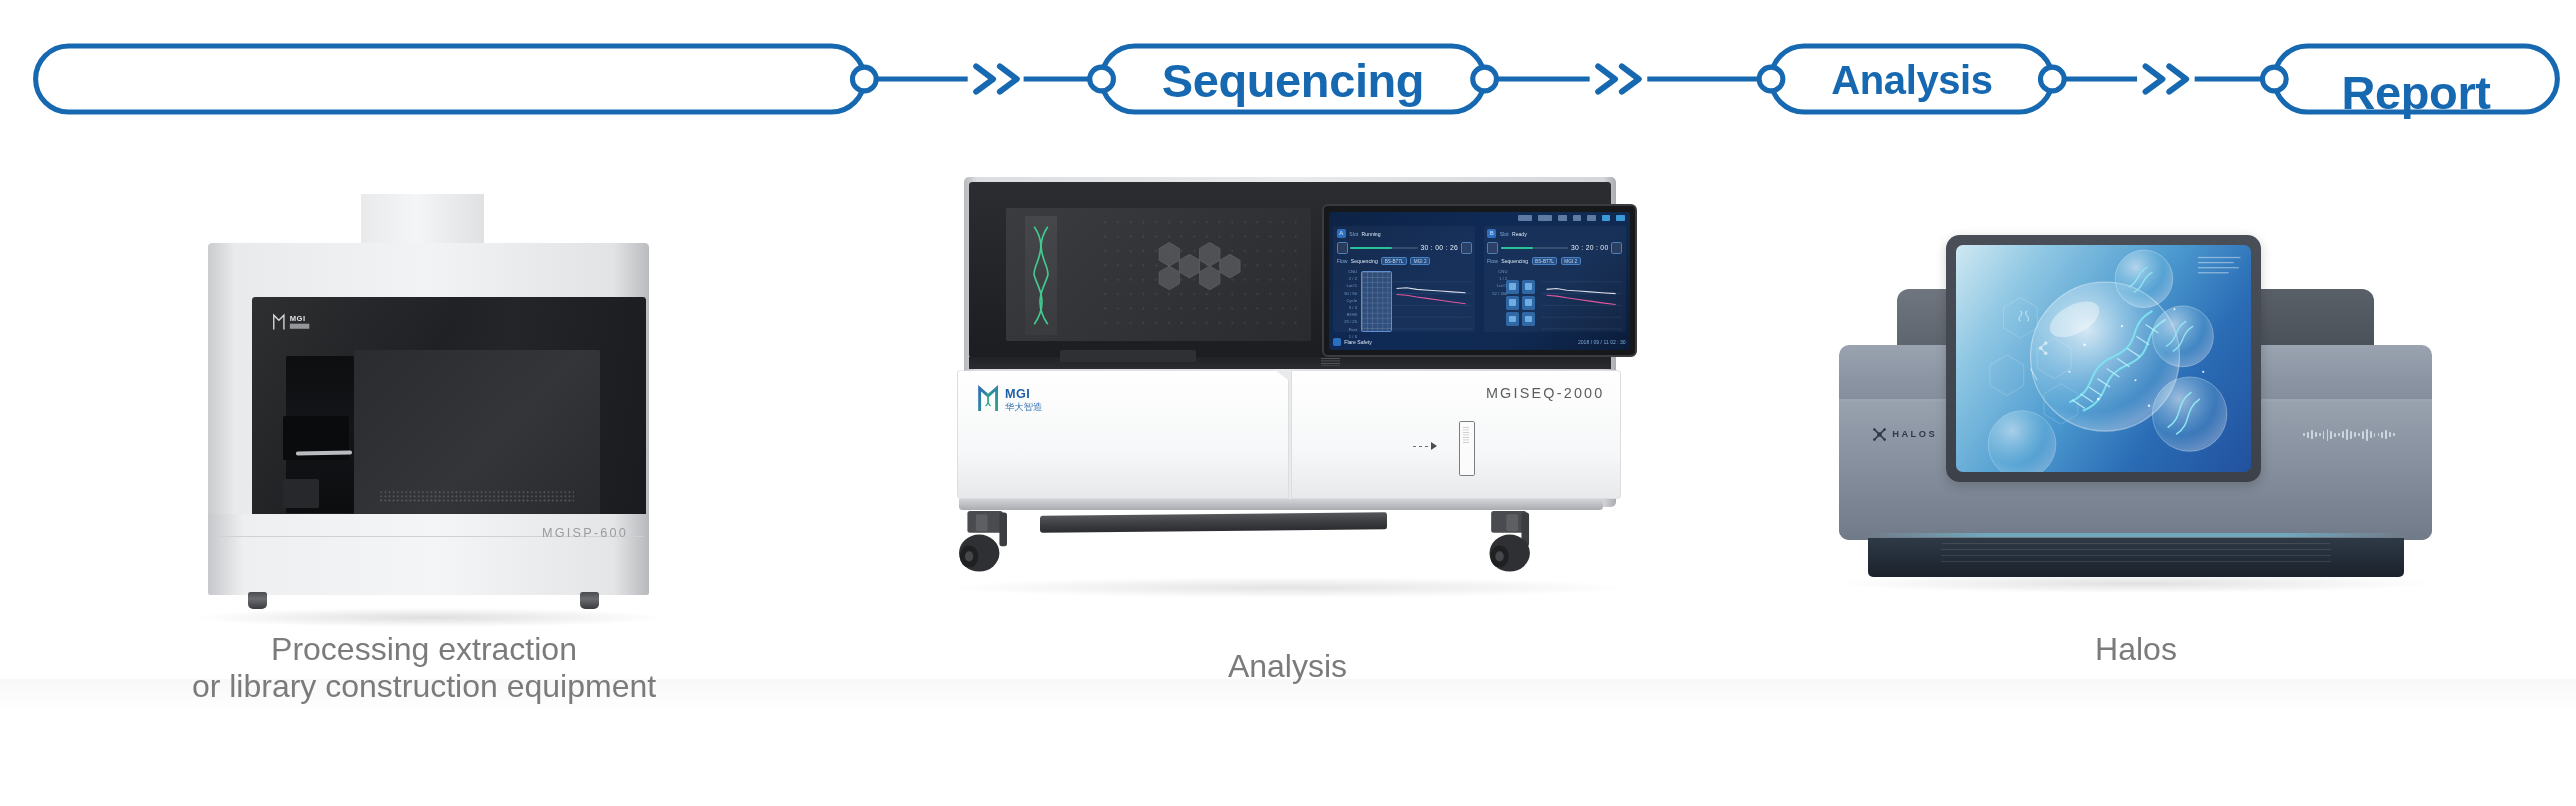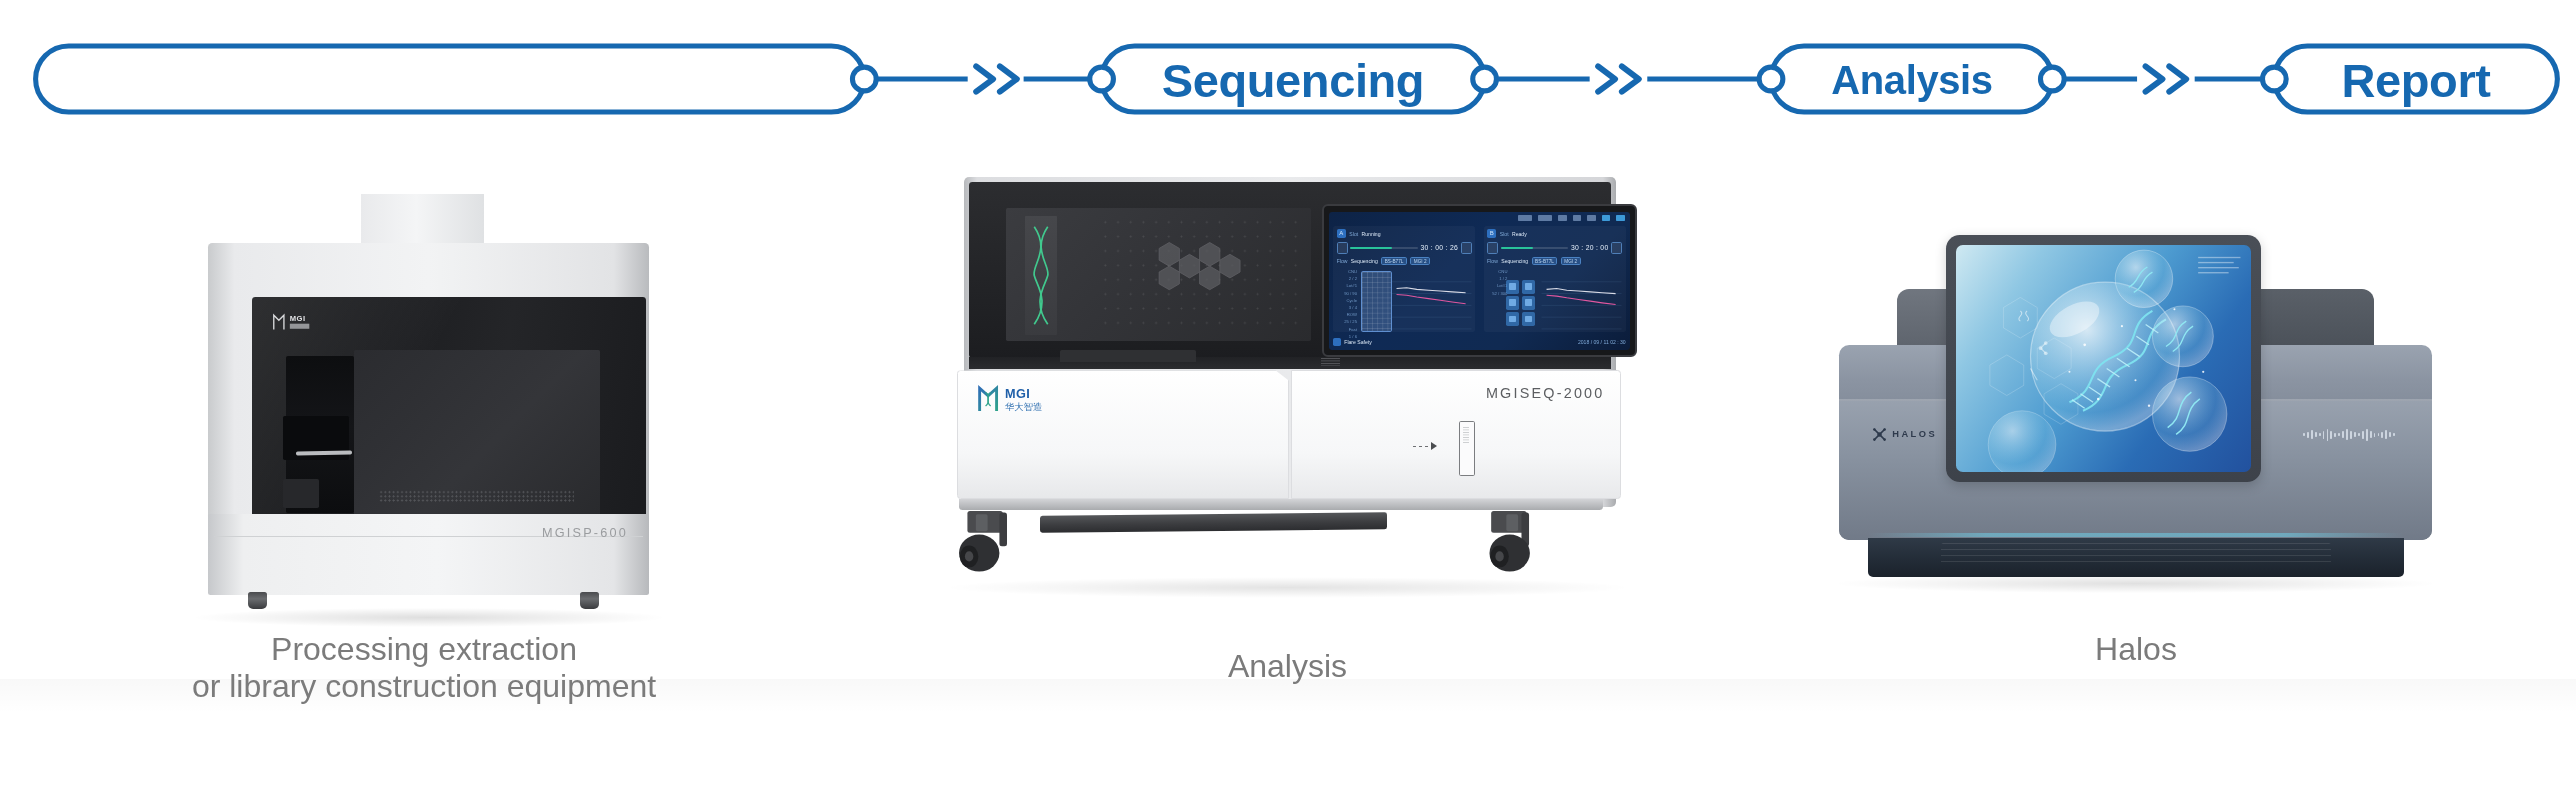--- a/index.html
+++ b/index.html
@@ -370,21 +370,21 @@
       <circle cx="1300" cy="93" r="14"></circle>
       <circle cx="1752" cy="93" r="14"></circle>
       <circle cx="2090" cy="93" r="14"></circle>
       <circle cx="2422" cy="93" r="14"></circle>
       <circle cx="2684" cy="93" r="14"></circle>
     </g>
   </svg>
 
   <div class="pill-label" style="left:1293px;top:80px;font-size:47px;">Sequencing</div>
   <div class="pill-label" style="left:1912px;top:80px;font-size:40px;">Analysis</div>
-  <div class="pill-label" style="left:2416px;top:80px;font-size:47px;">Report</div>
+  <div class="pill-label" style="left:2416px;top:92px;font-size:47px;">Report</div>
 </div>
 
 <div id="stage">
   <div class="floor-shadow"></div>
 
   <div class="device-col" id="dev1">
     <div class="device-art" id="dev1-art">
       <div class="d1-chimney"></div>
       <div class="d1-shadow"></div>
       <div class="d1-shell">

